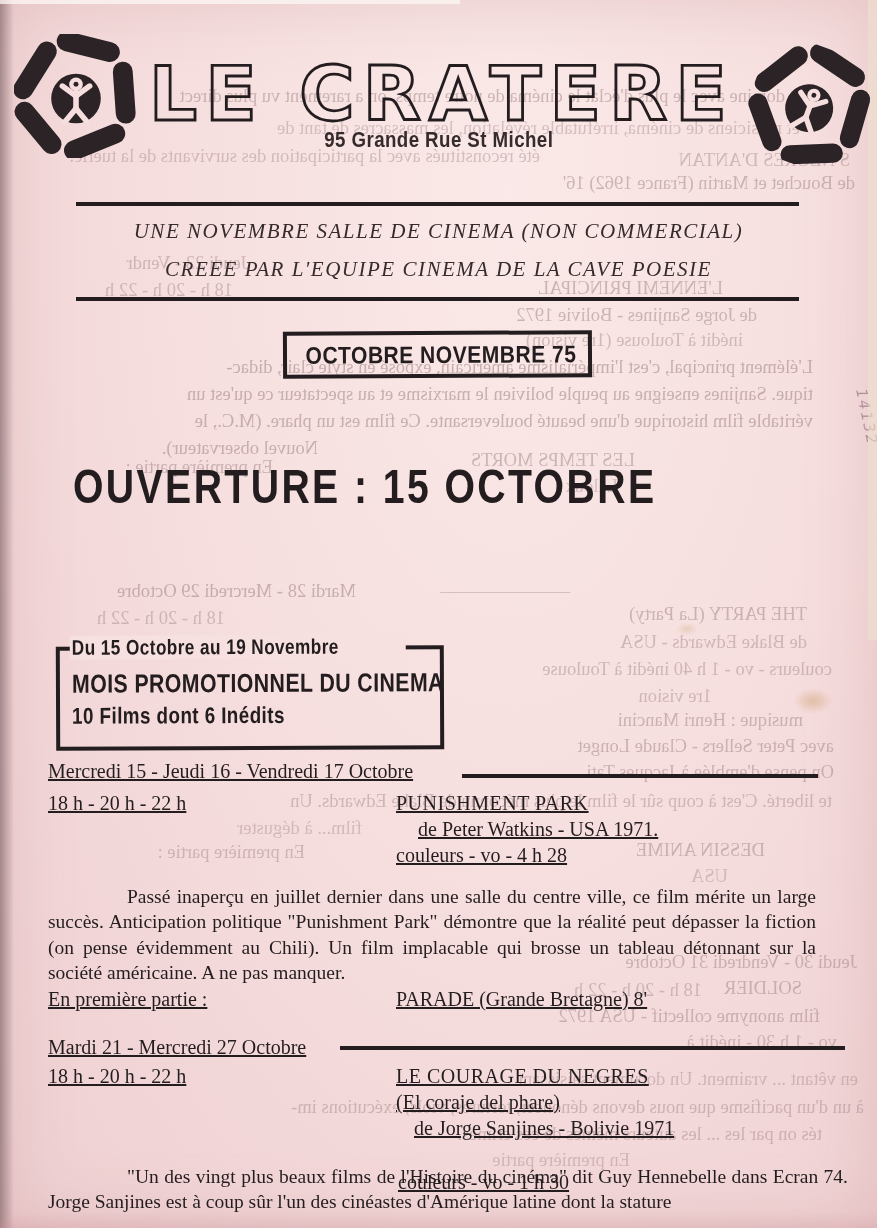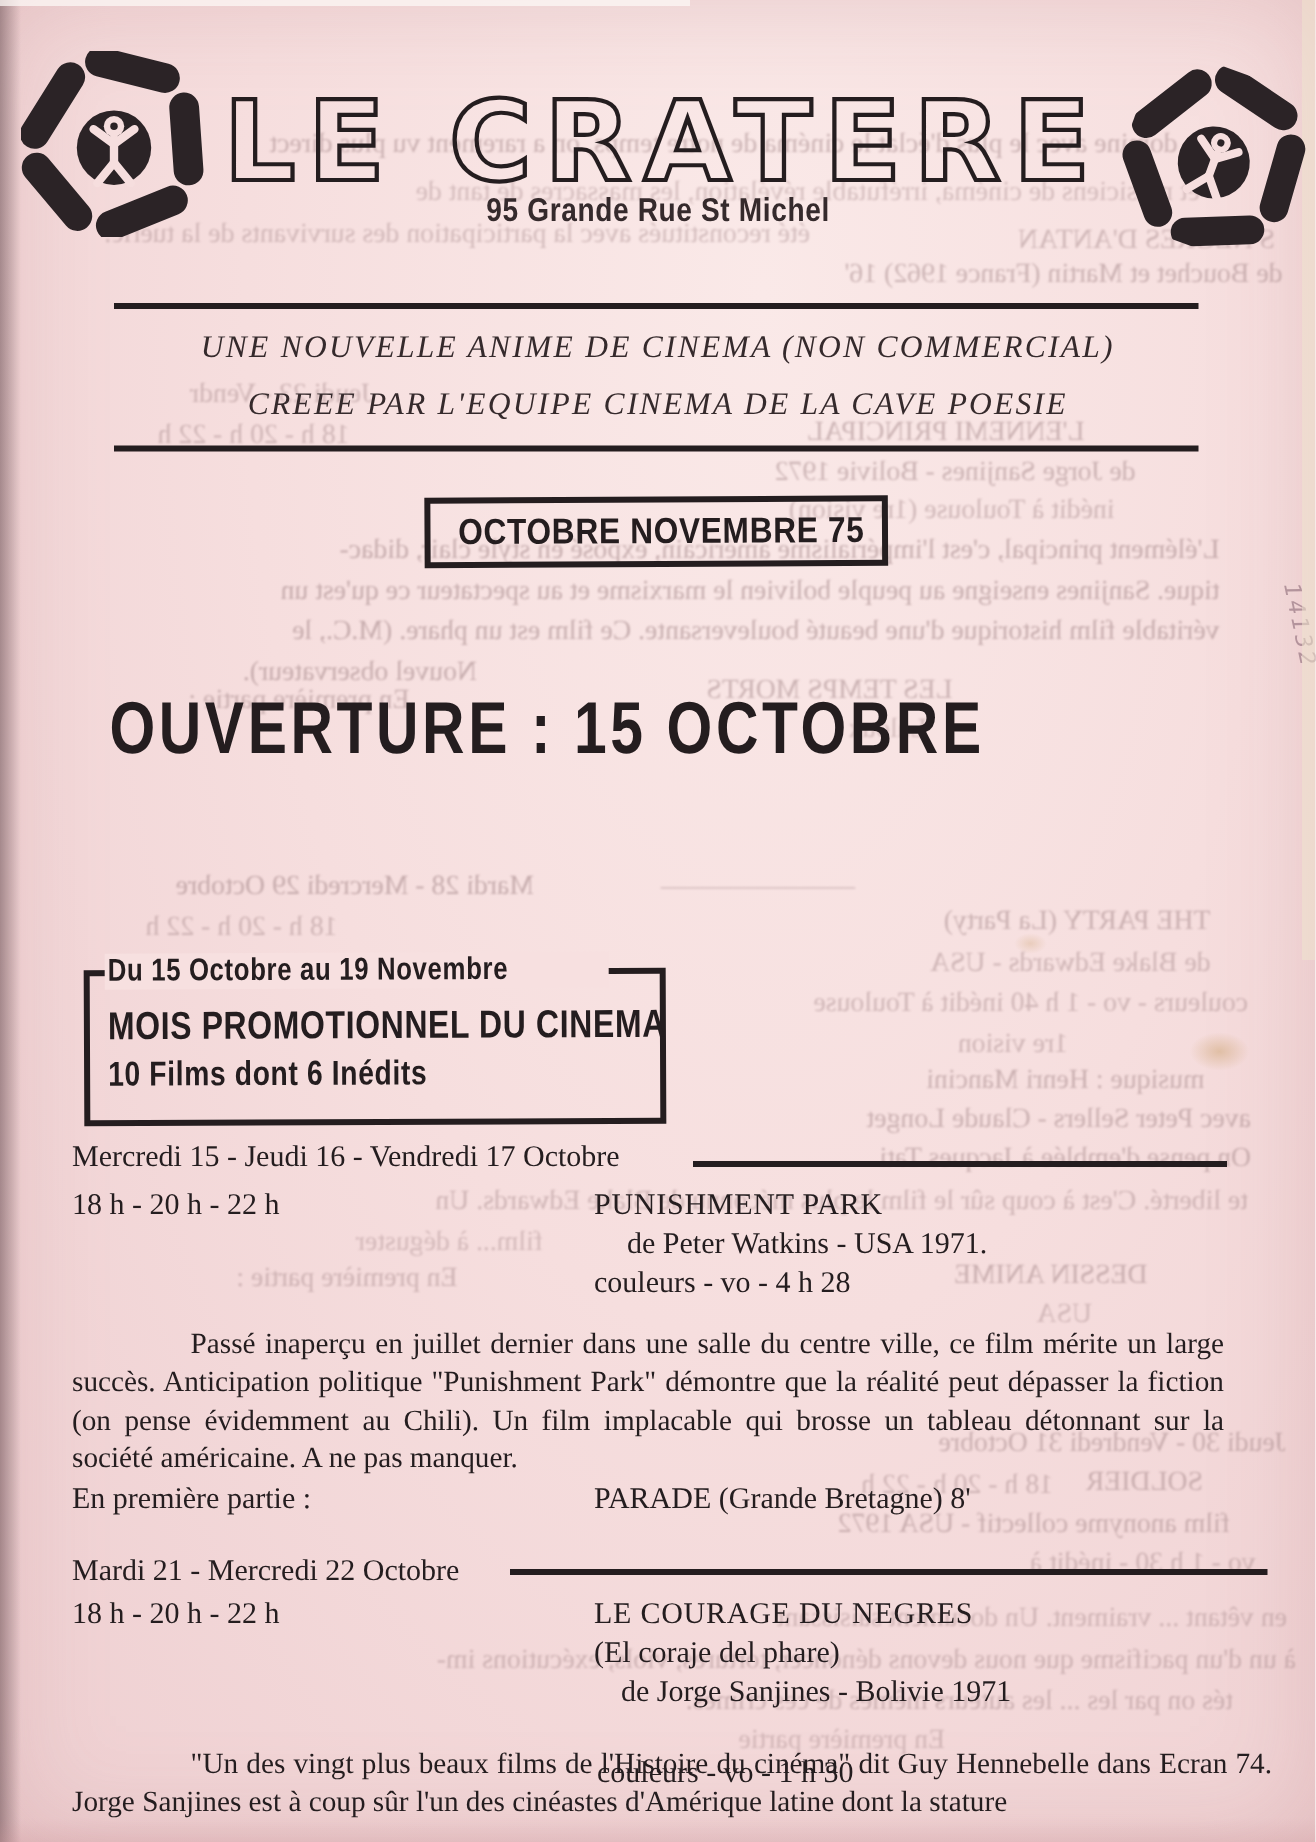--- a/index.html
+++ b/index.html
@@ -55,21 +55,21 @@
             font-family:"Liberation Sans","DejaVu Sans",sans-serif;font-weight:bold;font-size:49px;}
   .headline span{display:inline-block;transform:scaleX(.80);letter-spacing:3px;white-space:nowrap;}
   .promo{position:absolute;left:56px;top:646px;width:380px;height:96px;border:4px solid var(--ink);
          font-family:"Liberation Sans","DejaVu Sans",sans-serif;font-weight:bold;transform:rotate(-.25deg);}
   .promo .l1{position:absolute;top:-15px;left:10px;font-size:21px;background:#f7e0e0;
              padding:0 8px 0 2px;}
   .promo .l1 span,.promo .l2 span,.promo .l3 span{display:inline-block;transform:scaleX(.82);
              transform-origin:left center;letter-spacing:.5px;white-space:nowrap;}
   .promo .l2{position:absolute;top:18px;left:12px;font-size:26px;}
   .promo .l3{position:absolute;top:52px;left:12px;font-size:23px;}
-  .txt{position:absolute;font-size:20px;white-space:nowrap;color:var(--ink);}
+  .txt{position:absolute;font-size:20px;white-space:nowrap;color:var(--ink);text-decoration:underline;}
   .uline{position:absolute;background:var(--ink);}
   .para{position:absolute;font-size:19.5px;line-height:25.4px;text-align:justify;
         text-indent:79px;color:var(--ink);}
   [data-interactable]{cursor:default;}
 </style>
 </head>
 <body>
 
 <div class="page" data-interactable="false">
 
@@ -164,21 +164,21 @@
       </g>
       <circle cx="50" cy="40.5" r="5.5" fill="#f6dede"></circle>
       <circle cx="50" cy="40.5" r="2" fill="#2b2326"></circle>
     </svg>
 
     <div class="address" data-interactable="false">
       <span data-interactable="false">95 Grande Rue St Michel</span>
     </div>
 
     <div class="rule r1" data-interactable="false"></div>
-    <div class="sub s1" data-interactable="false">UNE NOUVELLE ANIME DE CINEMA (NON COMMERCIAL)</div>
+    <div class="sub s1" data-interactable="false">UNE NOVEMBRE SALLE DE CINEMA (NON COMMERCIAL)</div>
     <div class="sub s2" data-interactable="false">CREEE PAR L'EQUIPE CINEMA DE LA CAVE POESIE</div>
     <div class="rule r2" data-interactable="false"></div>
 
     <div class="badge" data-interactable="false">
       <span data-interactable="false">OCTOBRE NOVEMBRE 75</span>
     </div>
 
     <div class="headline" data-interactable="false">
       <span data-interactable="false">OUVERTURE : 15 OCTOBRE</span>
     </div>
@@ -198,21 +198,21 @@
     <div class="txt" style="left:48px;top:760px;" data-interactable="false">Mercredi 15 - Jeudi 16 - Vendredi 17 Octobre</div>
     <div class="uline" style="left:462px;top:774px;width:356px;height:3.5px;" data-interactable="false"></div>
     <div class="txt" style="left:48px;top:792px;" data-interactable="false">18 h - 20 h - 22 h</div>
     <div class="txt" style="left:396px;top:792px;letter-spacing:.5px;" data-interactable="false">PUNISHMENT PARK</div>
     <div class="txt" style="left:418px;top:818px;" data-interactable="false">de Peter Watkins - USA 1971.</div>
     <div class="txt" style="left:396px;top:844px;" data-interactable="false">couleurs - vo - 4 h 28</div>
     <div class="para" style="left:48px;top:884px;width:768px;" data-interactable="false">Passé inaperçu en juillet dernier dans une salle du centre ville, ce film mérite un large succès. Anticipation politique "Punishment Park" démontre que la réalité peut dépasser la fiction (on pense évidemment au Chili). Un film implacable qui brosse un tableau détonnant sur la société américaine. A ne pas manquer.</div>
     <div class="txt" style="left:48px;top:988px;" data-interactable="false">En première partie :</div>
     <div class="txt" style="left:396px;top:988px;" data-interactable="false">PARADE (Grande Bretagne) 8'</div>
 
-    <div class="txt" style="left:48px;top:1036px;" data-interactable="false">Mardi 21 - Mercredi 22 Octobre</div>
+    <div class="txt" style="left:48px;top:1036px;" data-interactable="false">Mardi 21 - Mercredi 27 Octobre</div>
     <div class="uline" style="left:340px;top:1046px;width:505px;height:4px;" data-interactable="false"></div>
     <div class="txt" style="left:48px;top:1065px;" data-interactable="false">18 h - 20 h - 22 h</div>
     <div class="txt" style="left:396px;top:1065px;letter-spacing:.5px;" data-interactable="false">LE COURAGE DU NEGRES</div>
     <div class="txt" style="left:396px;top:1091px;" data-interactable="false">(El coraje del phare)</div>
     <div class="txt" style="left:414px;top:1117px;" data-interactable="false">de Jorge Sanjines - Bolivie 1971</div>
     <div class="txt" style="left:398px;top:1143px;margin-top:28px;" data-interactable="false">couleurs - vo - 1 h 30</div>
     <div class="para" style="left:48px;top:1164px;width:800px;" data-interactable="false">"Un des vingt plus beaux films de l'Histoire du cinéma" dit Guy Hennebelle dans Ecran 74. Jorge Sanjines est à coup sûr l'un des cinéastes d'Amérique latine dont la stature</div>
 
   </div>
 

